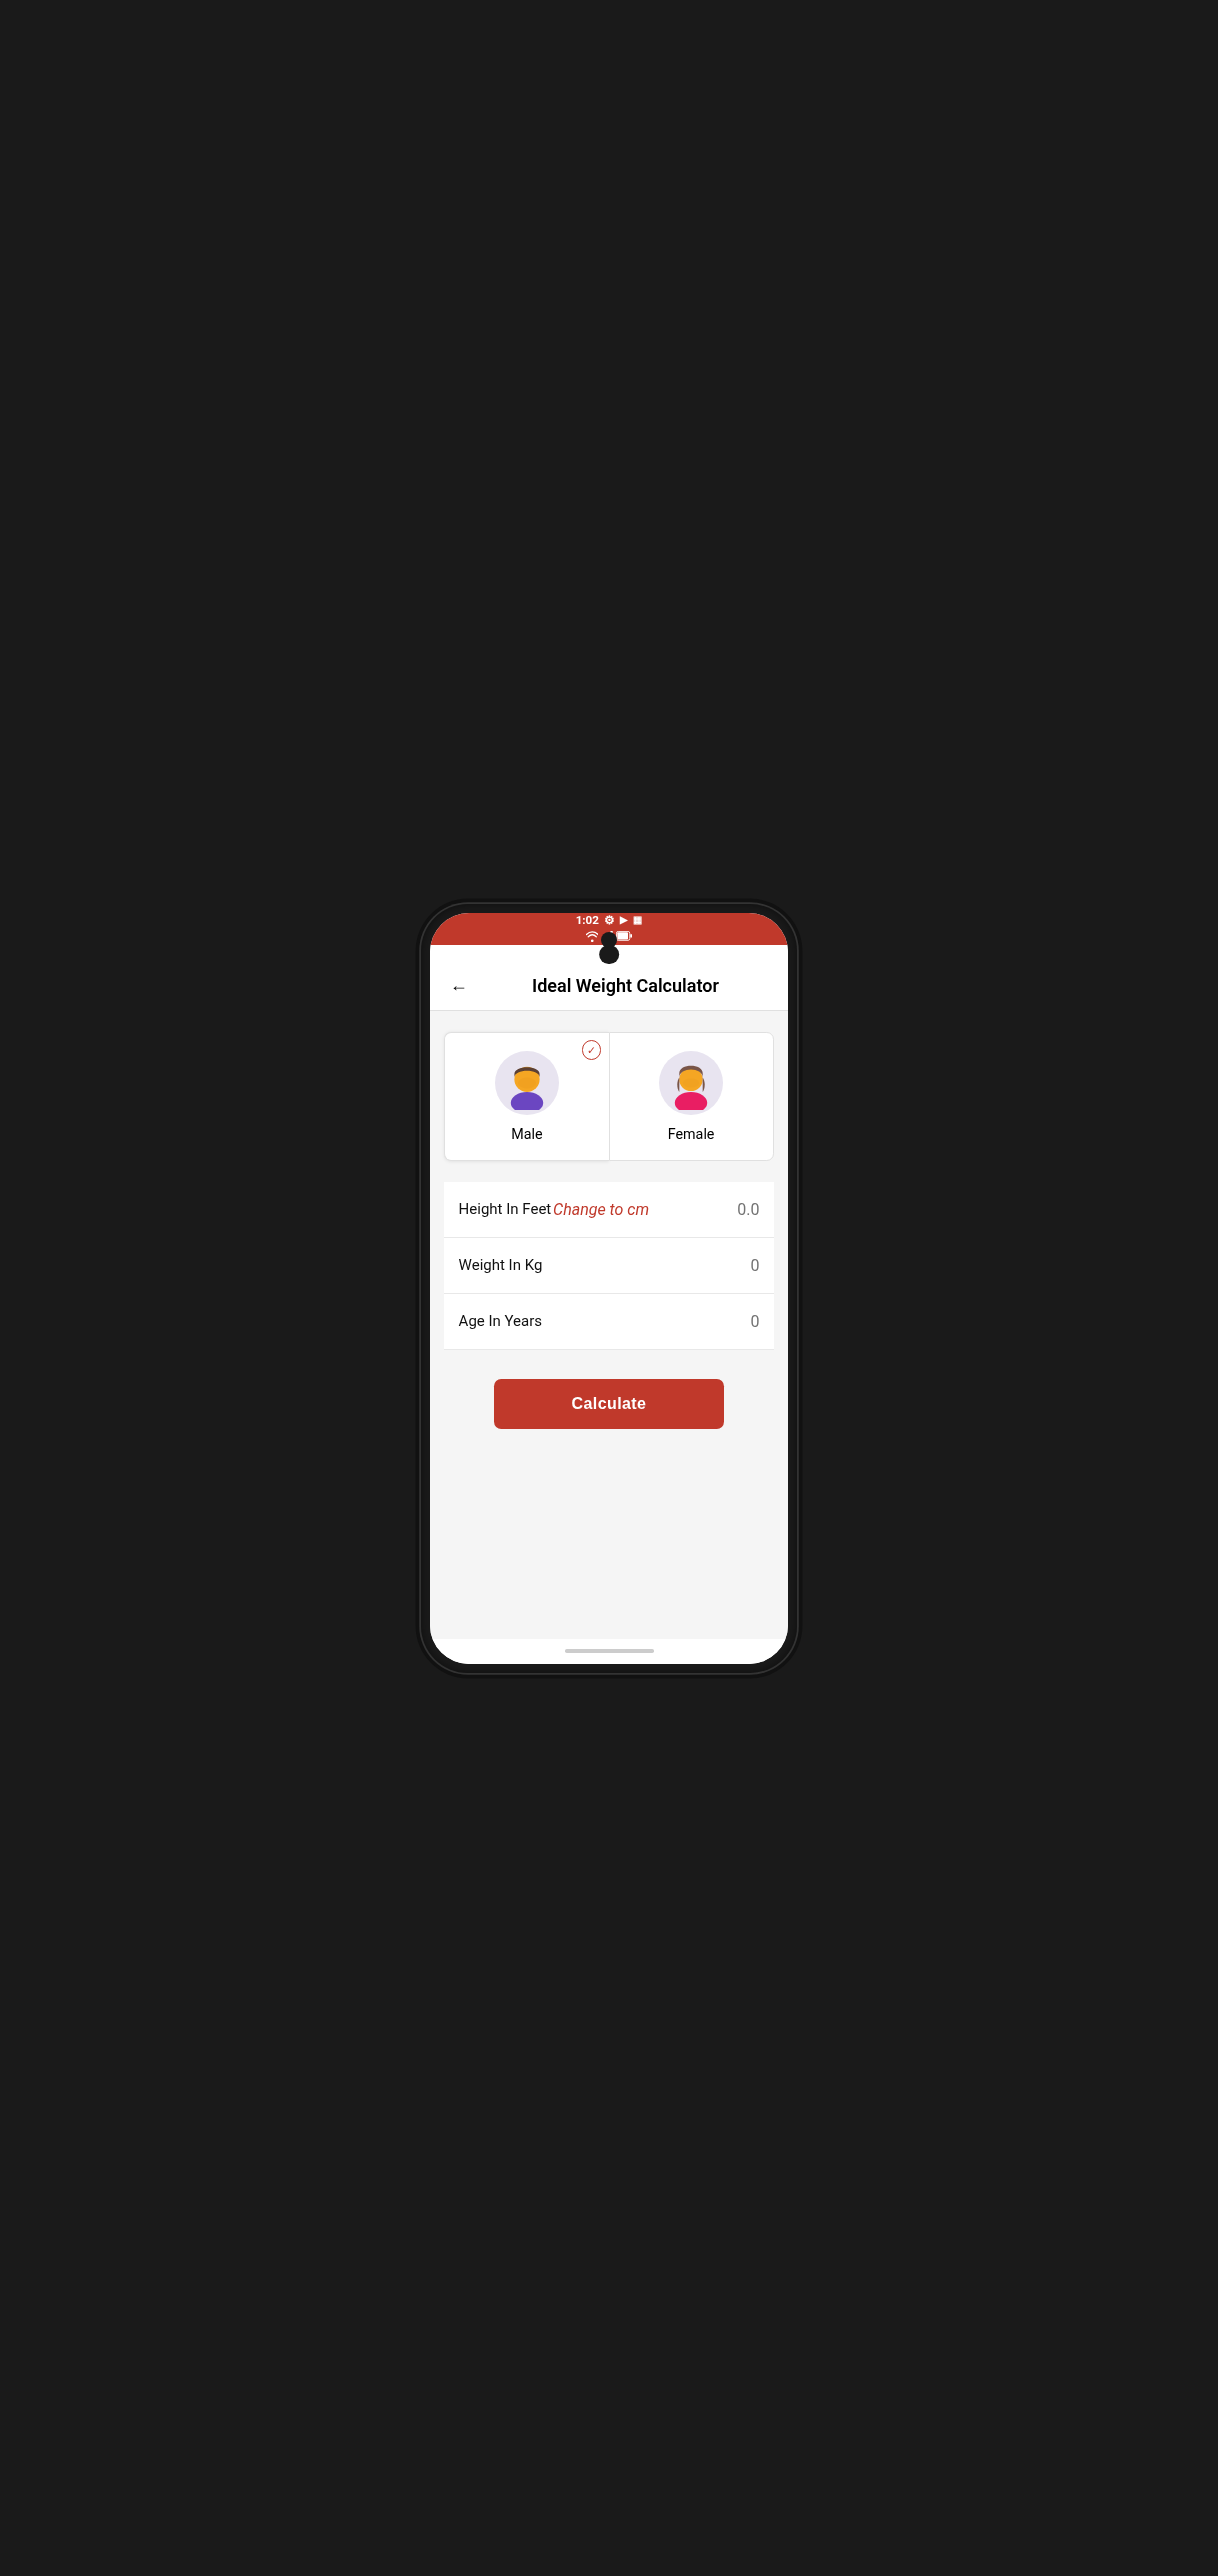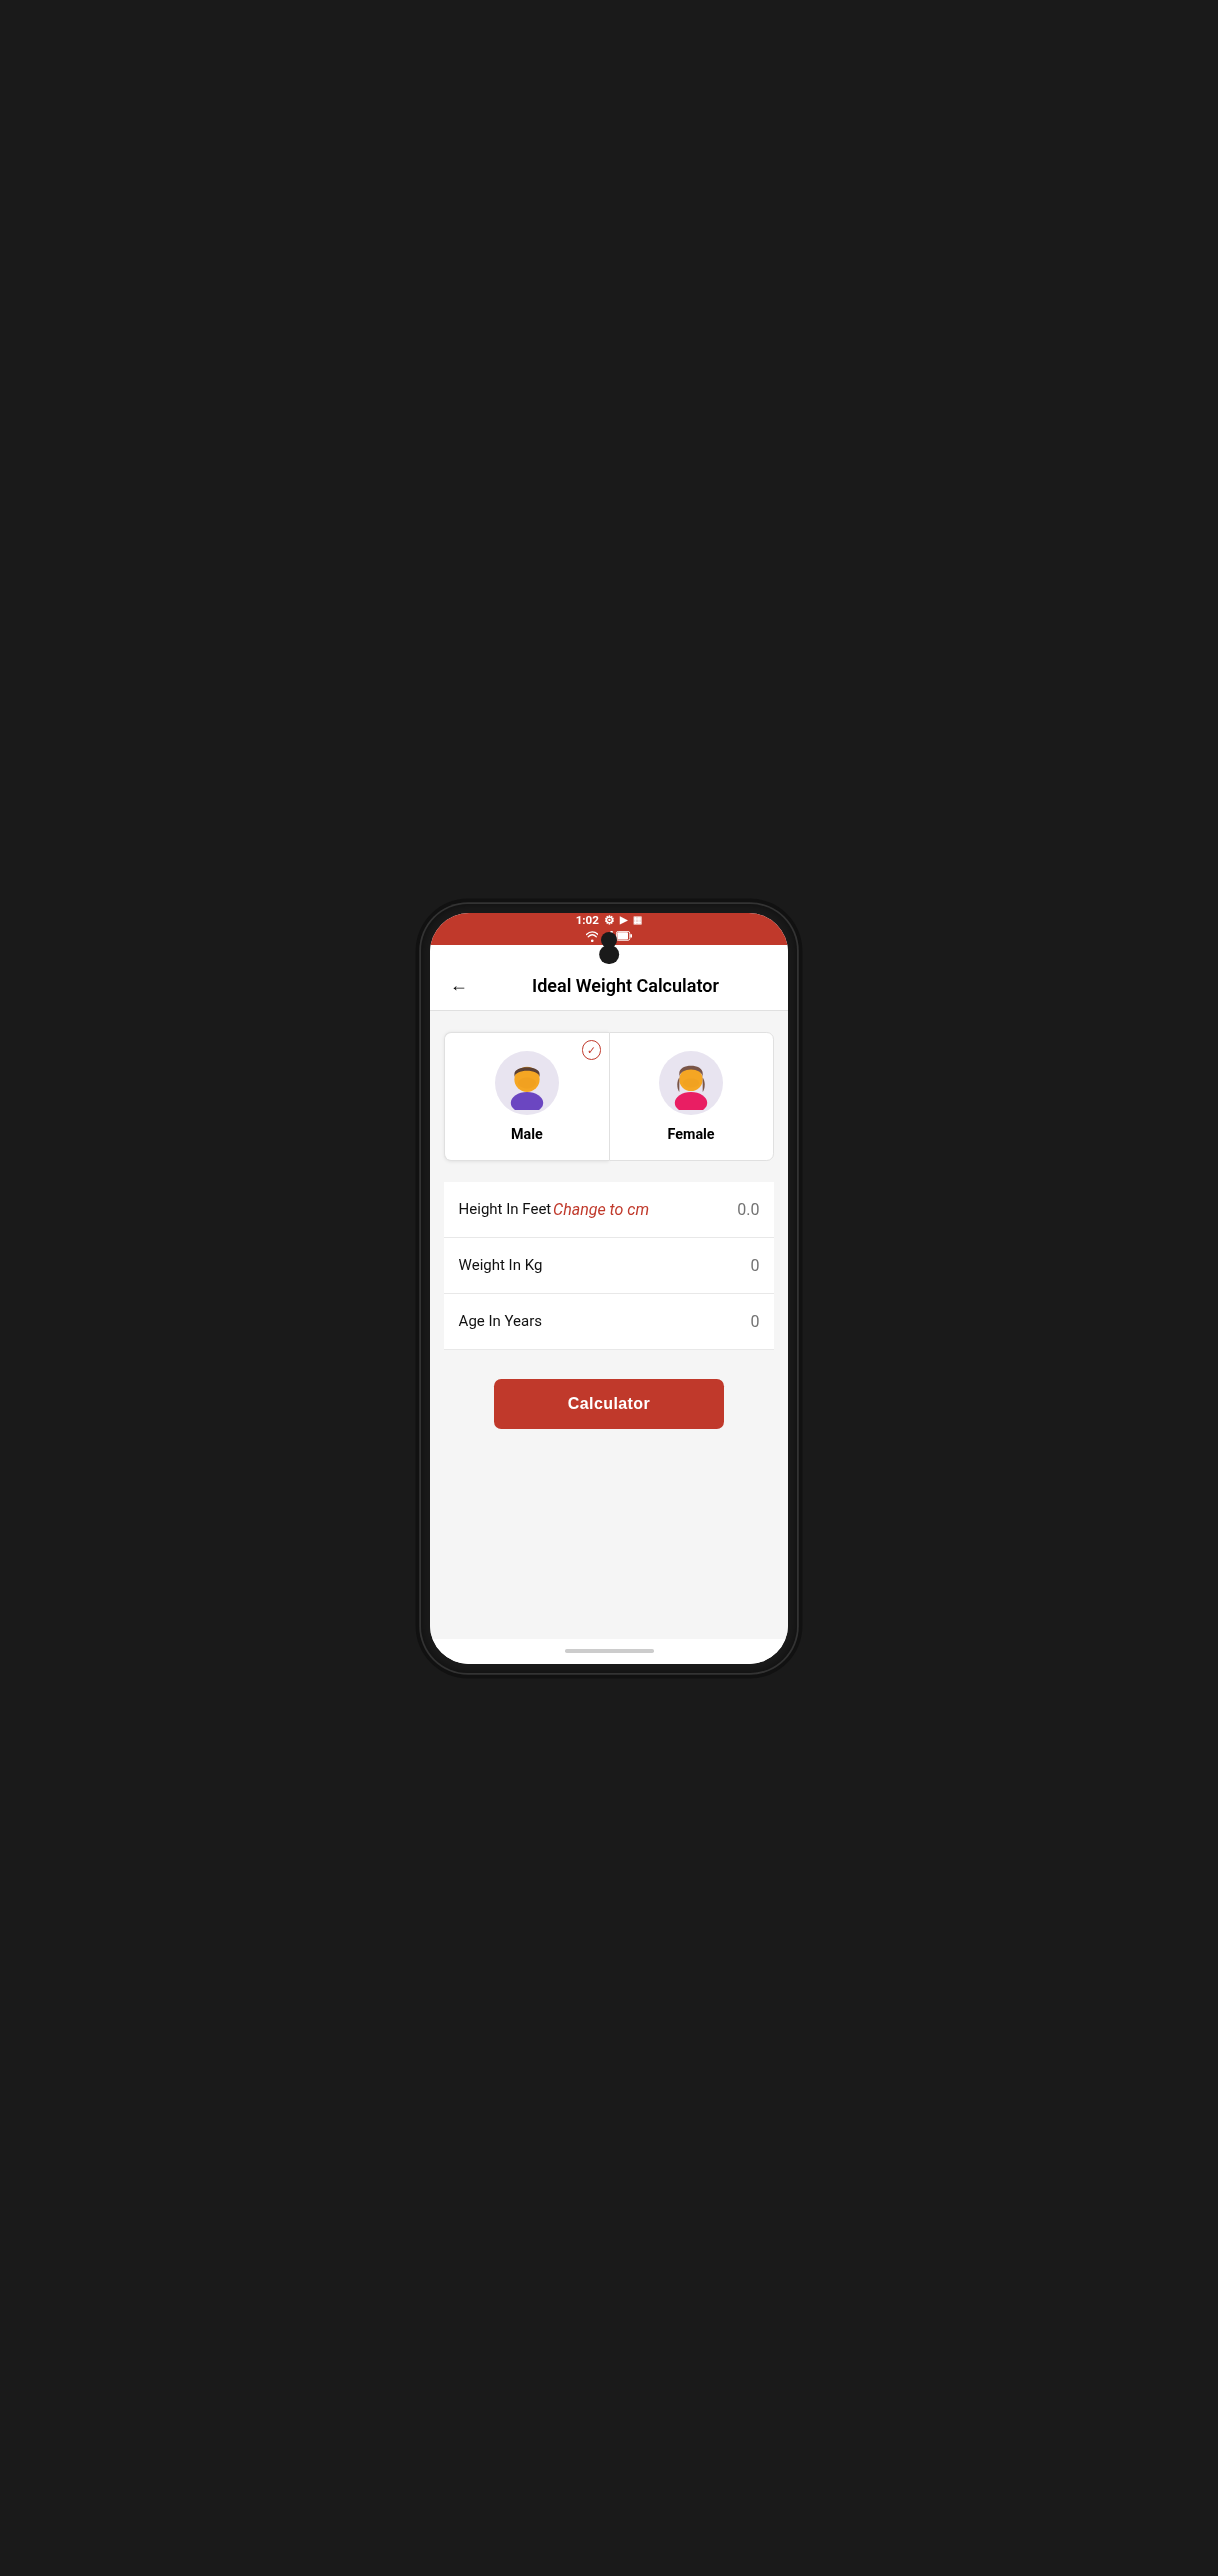--- a/index.html
+++ b/index.html
@@ -187,21 +187,21 @@
       overflow: hidden;
     }
 
     .avatar-svg {
       width: 54px;
       height: 54px;
     }
 
     .gender-label {
       font-size: 14.3px;
-      font-weight: 700;
+      font-weight: 400;
       color: #000;
     }
 
     .input-left {
       display: flex;
       flex-direction: row;
       gap: 1.8px;
     }
 
     .input-label {
@@ -372,21 +372,21 @@
         <span class="input-value">0</span>
       </div>
 
       <div class="field-row" style="background:#fff; border-bottom:0.9px solid #e8e8e8; margin-bottom:29px;gap:48px;">
         <div class="input-left">
           <span class="input-label">Age In Years</span>
         </div>
         <span class="input-value">0</span>
       </div>
 
-      <button class="calculate-btn">Calculator</button>
+      <button class="calculate-btn">Calculate</button>
 
     </div>
 
     <div class="home-indicator">
       <div class="home-bar"></div>
     </div>
 
   </div>
 </div>
 

